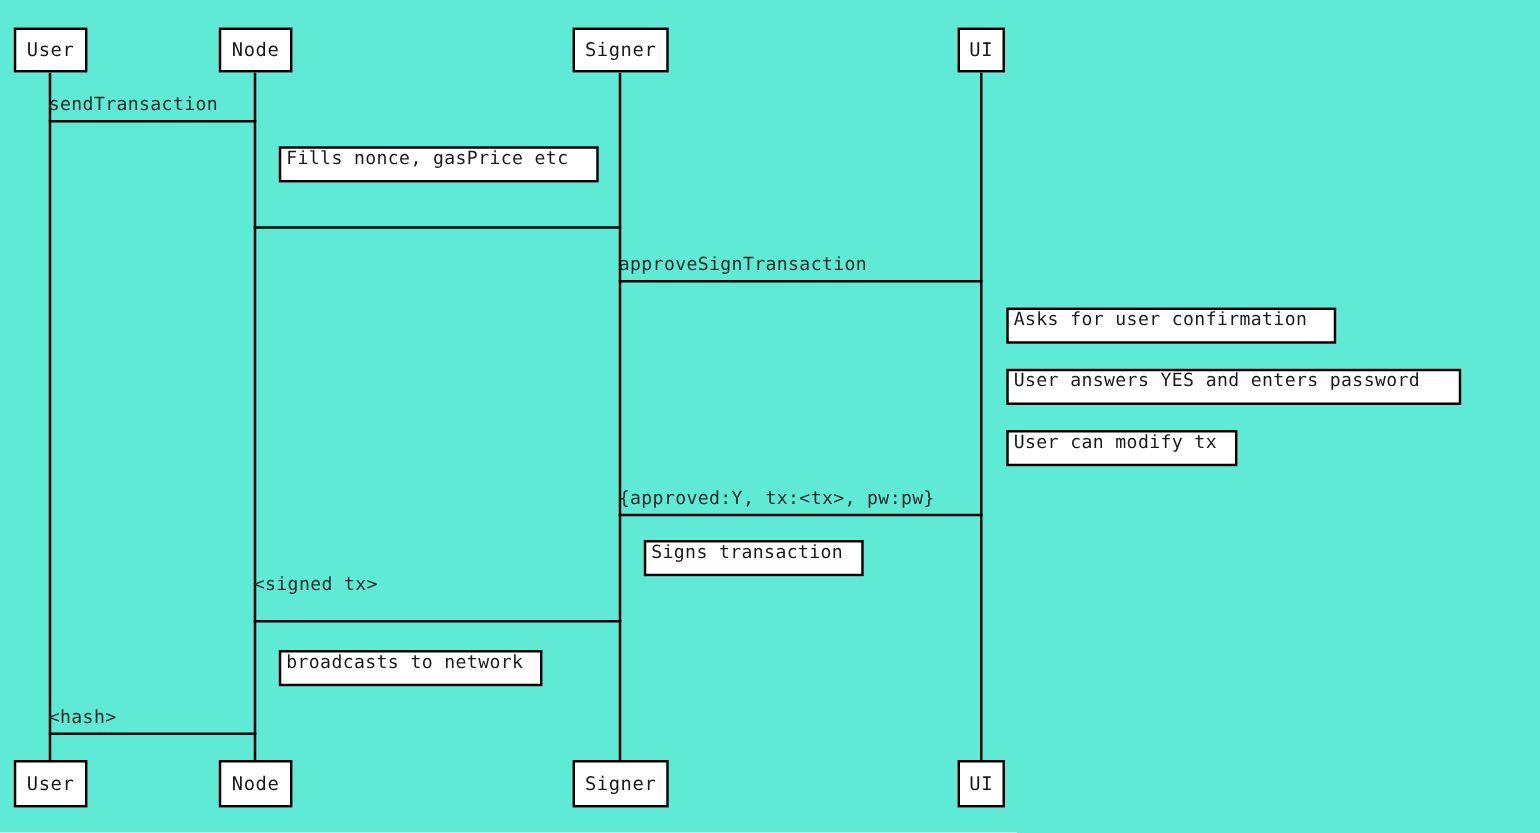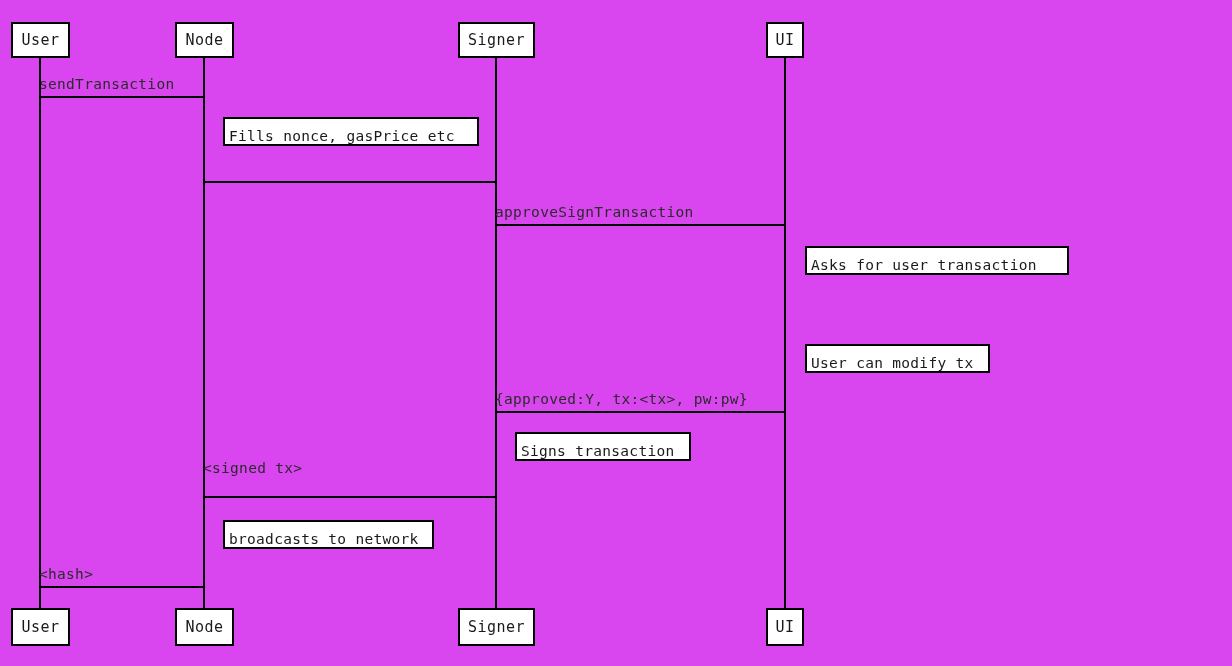--- a/index.html
+++ b/index.html
@@ -8,21 +8,21 @@
     padding: 0;
     background: #ffffff;
   }
   body {
     font-family: "DejaVu Sans Mono", "Liberation Mono", monospace;
   }
   #diagram {
     position: relative;
     width: 1232px;
     height: 666px;
-    background: #d946ef;
+    background: #5eead4;
     overflow: hidden;
   }
   
   .participant {
     position: absolute;
     box-sizing: border-box;
     border: 2px solid #000000;
     background: #ffffff;
     display: flex;
     align-items: center;
@@ -58,21 +58,21 @@
   .note {
     position: absolute;
     box-sizing: border-box;
     border: 2px solid #000000;
     background: #ffffff;
     font-size: 14.5px;
     color: #1a1a1a;
     white-space: nowrap;
     overflow: visible;
     display: flex;
-    align-items: flex-end;
+    align-items: flex-start;
     padding-left: 4px;
     letter-spacing: 0.3px;
     z-index: 4;
   }
 </style>
 </head>
 <body>
 
 <div id="diagram">
     <div class="lifeline" style="left: 39px; top: 58px; height: 550px;"></div>
@@ -111,21 +111,24 @@
     <div class="msg-line" style="left: 495px; top: 411px; width: 291px;"></div>
     <div class="msg-label" style="left: 495px; width: 351px; top: 391px;">{approved:Y, tx:&lt;tx&gt;, pw:pw}</div>
     <div class="msg-line" style="left: 203px; top: 496px; width: 294px;"></div>
     <div class="msg-label" style="left: 203px; width: 294px; top: 460px;">&lt;signed tx&gt;</div>
     <div class="msg-line" style="left: 39px; top: 586px; width: 166px;"></div>
     <div class="msg-label" style="left: 39px; width: 166px; top: 566px;">&lt;hash&gt;</div>
     <div class="note" style="left: 223px; top: 117px; width: 256px; height: 29px;">
       <span>Fills nonce, gasPrice etc</span>
     </div>
     <div class="note" style="left: 805px; top: 246px; width: 264px; height: 29px;">
-      <span>Asks for user transaction</span>
+      <span>Asks for user confirmation</span>
+    </div>
+    <div class="note" style="left: 805px; top: 295px; width: 364px; height: 29px;">
+      <span>User answers YES and enters password</span>
     </div>
     <div class="note" style="left: 515px; top: 432px; width: 176px; height: 29px;">
       <span>Signs transaction</span>
     </div>
     <div class="note" style="left: 805px; top: 344px; width: 185px; height: 29px;">
       <span>User can modify tx</span>
     </div>
     <div class="note" style="left: 223px; top: 520px; width: 211px; height: 29px;">
       <span>broadcasts to network</span>
     </div>

